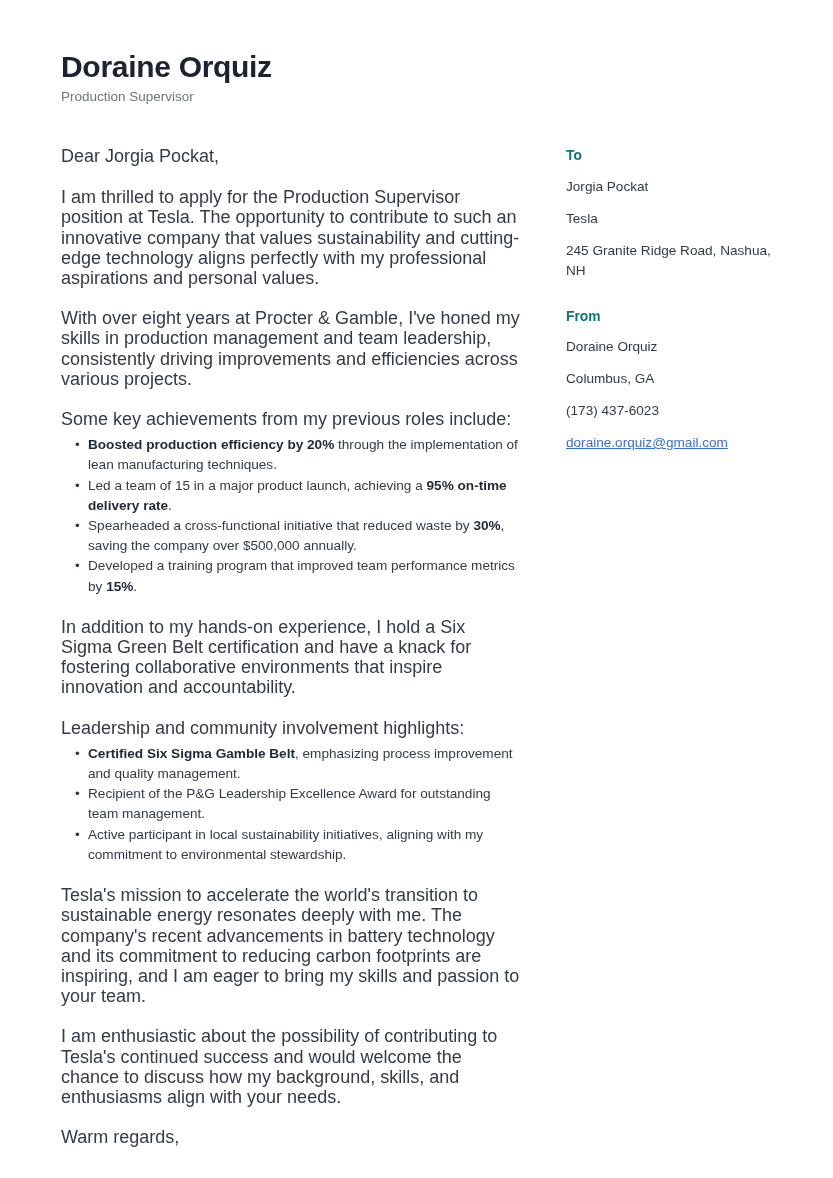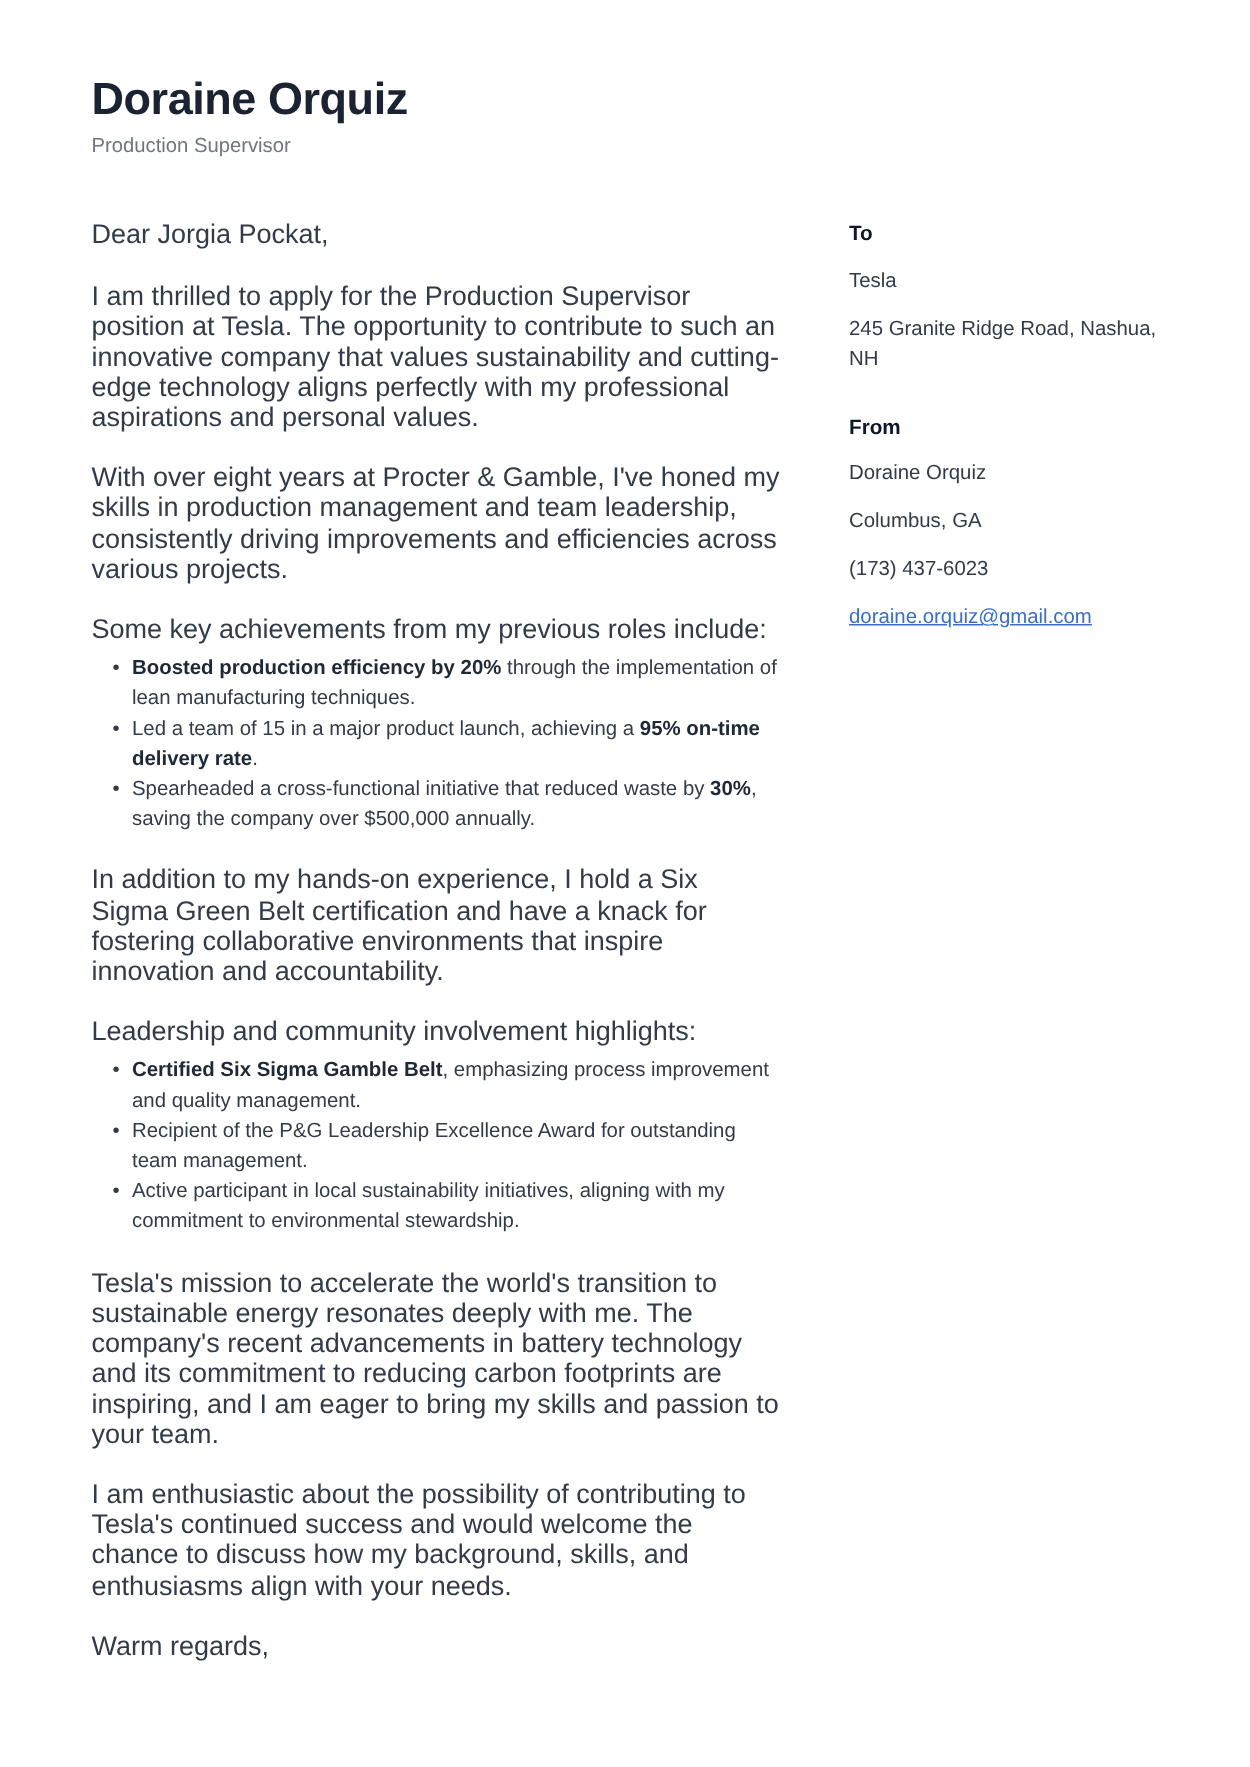--- a/index.html
+++ b/index.html
@@ -90,21 +90,21 @@
     top: 0;
     font-size: 13.6px;
     line-height: 20.2px;
     color: #333b48;
   }
   b, strong { font-weight: 700; color: #1f2836; }
 
   .side-heading {
     font-size: 13.8px;
     font-weight: 700;
-    color: #0f172a;
+    color: #0f766e;
     margin: 0 0 12px 0;
     line-height: 1.2;
   }
   .side-heading.from-head {
     margin-top: 28px;
   }
   .side-line {
     font-size: 13.6px;
     line-height: 20px;
     color: #333b48;
@@ -143,20 +143,23 @@
     <ul class="bullets">
       <li>
         <b>Boosted production efficiency by 20%</b><span> through the implementation of lean manufacturing techniques.</span>
       </li>
       <li>
         <span>Led a team of 15 in a major product launch, achieving a </span><b>95% on-time delivery rate</b><span>.</span>
       </li>
       <li>
         <span>Spearheaded a cross-functional initiative that reduced waste by </span><b>30%</b><span>, saving the company over $500,000 annually.</span>
       </li>
+      <li>
+        <span>Developed a training program that improved team performance metrics by </span><b>15%</b><span>.</span>
+      </li>
     </ul>
 
     <p class="para">In addition to my hands-on experience, I hold a Six Sigma Green Belt certification and have a knack for fostering collaborative environments that inspire innovation and accountability.</p>
 
     <p class="para tight">Leadership and community involvement highlights:</p>
 
     <ul class="bullets">
       <li>
         <b>Certified Six Sigma Gamble Belt</b><span>, emphasizing process improvement and quality management.</span>
       </li>
@@ -172,20 +175,21 @@
 
     <p class="para">I am enthusiastic about the possibility of contributing to Tesla's continued success and would welcome the chance to discuss how my background, skills, and enthusiasms align with your needs.</p>
 
     <p class="para">Warm regards,</p>
 
   </div>
 
   <div class="side-col">
 
     <div class="side-heading">To</div>
+    <div class="side-line">Jorgia Pockat</div>
     <div class="side-line">Tesla</div>
     <div class="side-line">245 Granite Ridge Road, Nashua, NH</div>
 
     <div class="side-heading from-head">From</div>
     <div class="side-line">Doraine Orquiz</div>
     <div class="side-line">Columbus, GA</div>
     <div class="side-line">(173) 437-6023</div>
     <div class="side-line">
       <a class="email-link" href="#">doraine.orquiz@gmail.com</a>
     </div>

